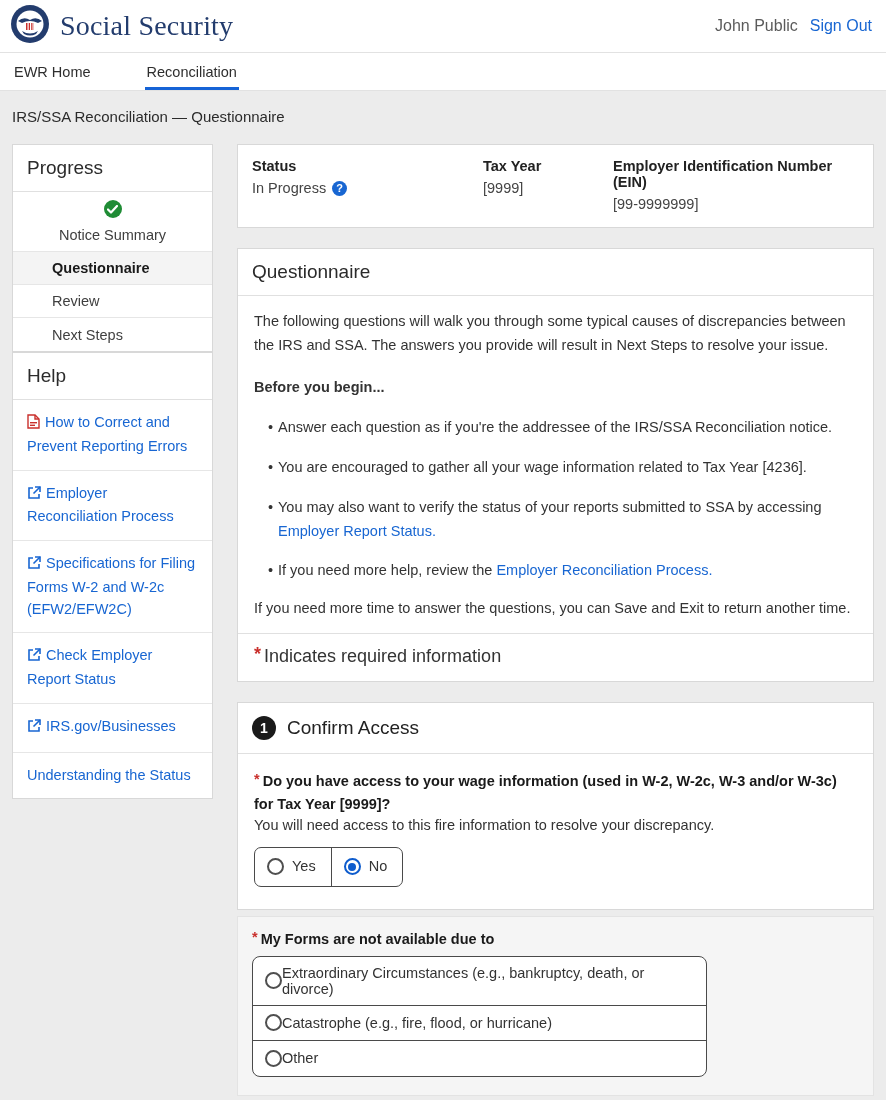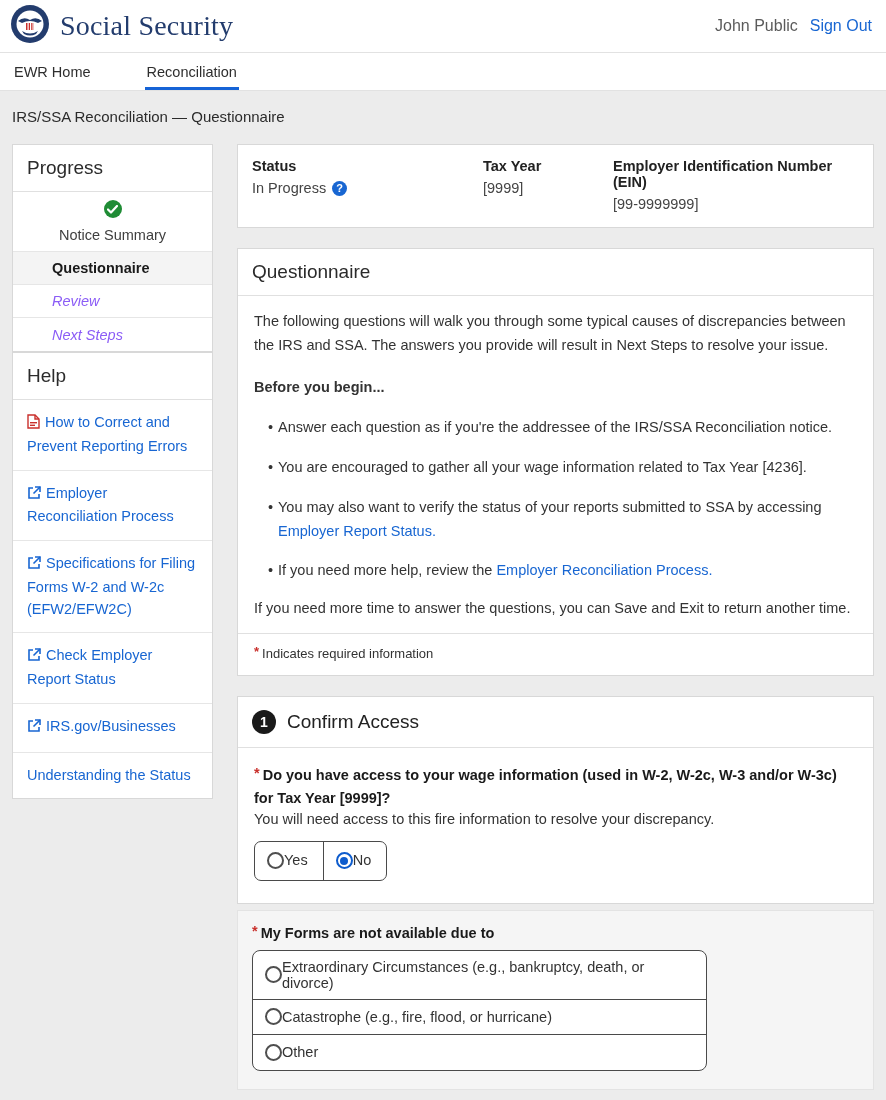--- a/index.html
+++ b/index.html
@@ -31,21 +31,21 @@
 
   .panel { background:#fff; border:1px solid #d8d8d8; }
   .panel-header { font-size:19px; color:#2b2b2b; padding:12px 14px; border-bottom:1px solid #e0e0e0; }
 
   
   .prog-item { display:flex; align-items:center; gap:9px; padding:8px 12px; font-size:14.5px;
                border-bottom:1px solid #e6e6e6; min-height:33px; cursor:default; }
   .prog-item:last-child { border-bottom:none; }
   .prog-item .label-indent { padding-left:27px; }
   .prog-item.active { background:#f4f4f4; font-weight:bold; color:#1a1a1a; }
-  .prog-item.upcoming { color:#8b5cf6;font-style:italic; }
+  .prog-item.upcoming { color:#404040; }
   .prog-item.complete { color:#3f3f3f;flex-direction:column; }
   .check-circle { width:18px; height:18px; border-radius:50%; background:#1f8c35; display:inline-flex;
                   align-items:center; justify-content:center; flex:0 0 18px; }
   .check-circle svg { display:block; }
 
   
   .help-item { padding:12px 14px; font-size:14.5px; line-height:1.5; border-bottom:1px solid #e6e6e6; }
   .help-item:last-child { border-bottom:none; }
   .help-item a { color:#1866d2; text-decoration:none; }
   .mini-icon { display:inline-block; vertical-align:-2px; margin-right:5px; }
@@ -61,35 +61,35 @@
   .qmark { width:15px; height:15px; border-radius:50%; background:#1866d2; color:#fff; font-size:11px;
            font-weight:bold; display:inline-flex; align-items:center; justify-content:center; cursor:pointer; }
 
   
   .q-body { padding:14px 16px 12px; font-size:14.5px; line-height:1.65; }
   .q-body p.intro { margin-bottom:18px; }
   .before-heading { font-weight:bold; margin-bottom:6px; }
   ul.bullets { list-style:none; padding-left:14px; margin-bottom:14px; }
   ul.bullets li { padding-left:10px; position:relative;margin-top:16px; }
   ul.bullets li::before { content:"•"; position:absolute; left:0; color:#333; }
-  .required-note { border-top:1px solid #e0e0e0; padding:12px 16px 14px; font-size:13px; color:#333; }
+  .required-note { border-top:1px solid #e0e0e0; padding:12px 16px 14px; font-size:18px; color:#333; }
   .asterisk { color:#c9302c; font-weight:bold; margin-right:3px; position:relative; top:-2px; }
 
   
   .section-panel { margin-top:20px; }
   .section-header { display:flex; align-items:center; gap:11px; padding:13px 14px; font-size:19px;
                     color:#222; border-bottom:1px solid #e0e0e0; }
   .step-circle { width:24px; height:24px; border-radius:50%; background:#1a1a1a; color:#fff; font-size:14px;
                  font-weight:bold; display:inline-flex; align-items:center; justify-content:center; flex:0 0 24px; }
   .ca-body { padding:16px 16px 22px; font-size:14.5px; line-height:1.5; }
   .question-lbl { font-weight:bold; color:#1a1a1a; line-height:1.55; }
   .helper { color:#333; margin-bottom:10px; }
 
   .yn-group { display:inline-flex; border:1.5px solid #4a4a4a; border-radius:7px; background:#fff; overflow:hidden; }
-  .yn-opt { display:flex; align-items:center; padding:8px 15px 8px 12px; cursor:pointer; }
+  .yn-opt { display:flex; align-items:center; gap:8px; padding:8px 15px 8px 12px; cursor:pointer; }
   .yn-opt + .yn-opt { border-left:1px solid #4a4a4a; }
 
   .radio { width:17px; height:17px; border-radius:50%; border:2px solid #4f4f4f; background:#fff;
            display:inline-flex; align-items:center; justify-content:center; flex:0 0 17px; }
   .radio.checked { border-color:#0e5ccd; }
   .radio.checked::after { content:""; width:8px; height:8px; border-radius:50%; background:#0e5ccd; }
 
   
   .forms-panel { margin-top:6px; background:#f5f5f5; border:1px solid #e3e3e3; padding:14px 14px 18px; }
   .forms-question { font-size:14.5px; font-weight:bold; color:#1a1a1a; margin-bottom:9px; }

